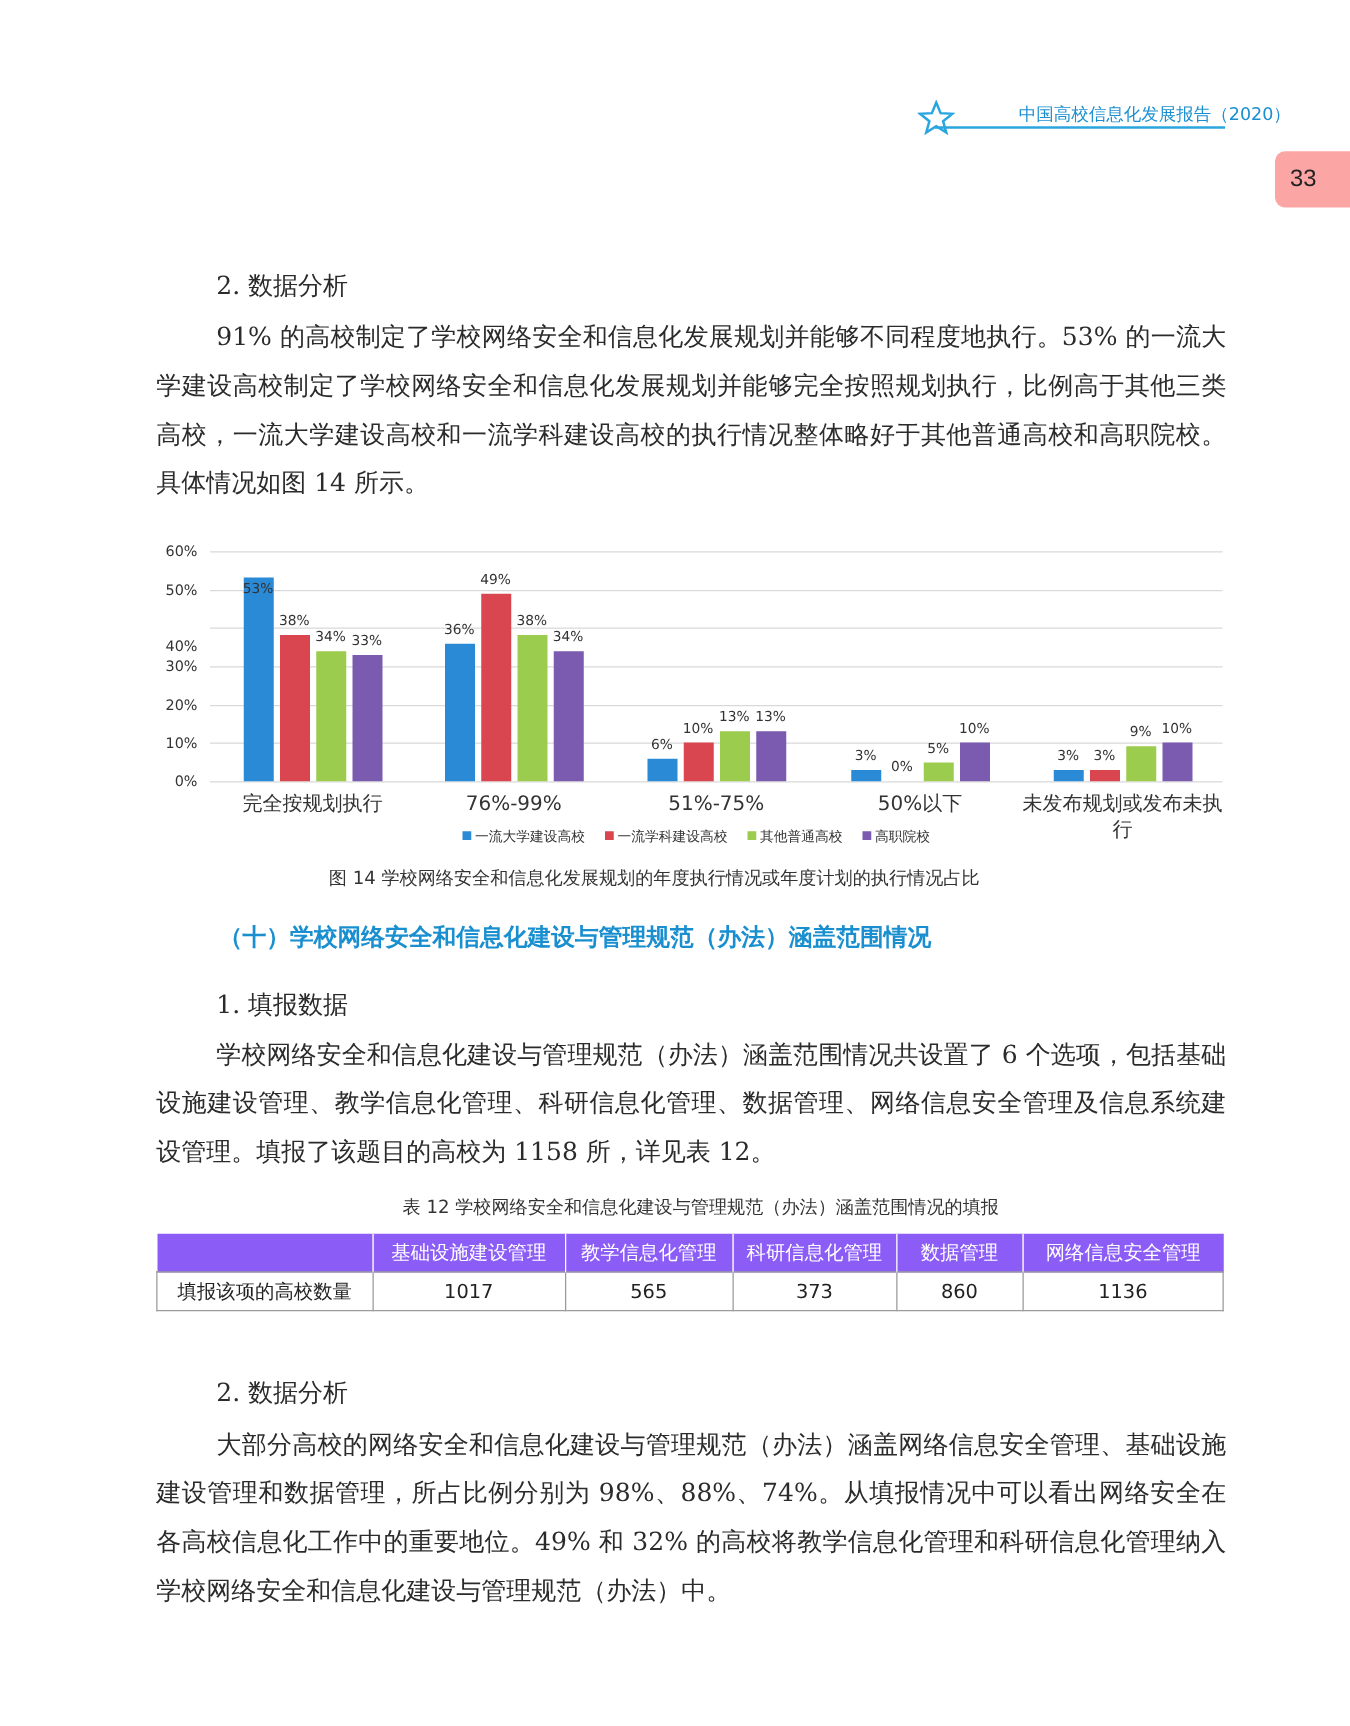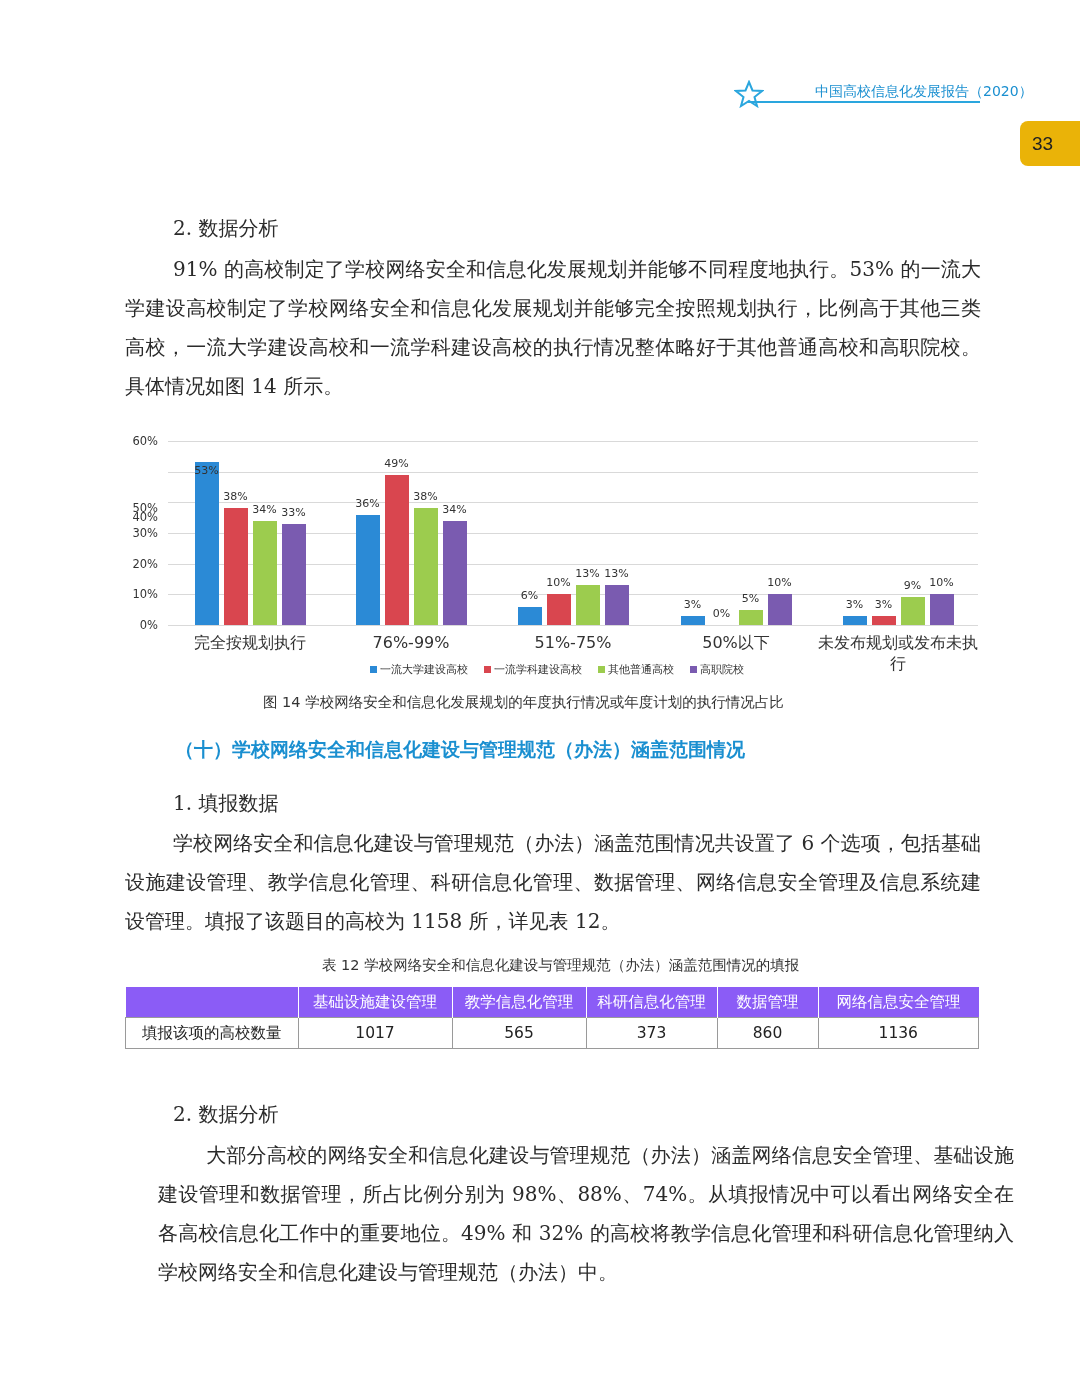--- a/index.html
+++ b/index.html
@@ -2,21 +2,21 @@
 <html><head>
 <meta charset="utf-8">
 <style>
   html, body { margin:0; padding:0; }
   body { width:1080px; height:1381px; background:#ffffff; position:relative; overflow:hidden;
          font-family:"DejaVu Serif","Liberation Serif",serif; color:#2b2b2b; }
   .abs { position:absolute; }
   .header-title { left:815px; top:83px; font-family:"DejaVu Sans","Liberation Sans",sans-serif; font-size:14px; color:#1a8fd0; white-space:nowrap; letter-spacing:0; }
   .header-line { left:748px; top:101px; width:232px; height:2px; background:#2aa6de; }
   .header-star { left:734px; top:80px; width:30px; height:28px; }
-  .page-num { left:1020px; top:121px; width:60px; height:45px; background:#eab308; border-radius:8px 0 0 8px;
+  .page-num { left:1020px; top:121px; width:60px; height:45px; background:#fca5a5; border-radius:8px 0 0 8px;
               font-family:"Liberation Sans",sans-serif; font-size:19px; color:#222; line-height:45px; text-indent:12px; }
   .p { font-size:20px; line-height:39px; width:856px; left:125px; text-align:justify; color:#2b2b2b; }
   .p .ind { display:inline-block; width:48px; }
   .sub { left:173px; font-size:20px; color:#2b2b2b; }
   .caption { font-family:"DejaVu Sans","Liberation Sans",sans-serif; font-size:14.5px; color:#333; white-space:nowrap; }
   .section-title { left:175px; top:737px; font-family:"DejaVu Sans","Liberation Sans",sans-serif; font-size:19px; font-weight:bold; color:#1a8fd0; white-space:nowrap; }
   
   .chart { left:120px; top:430px; width:870px; height:255px; }
   .ytick { font-family:"DejaVu Sans","Liberation Sans",sans-serif; font-size:11.5px; color:#333; position:absolute; width:38px; text-align:right; }
   .gridline { position:absolute; left:48px; width:810px; height:1px; background:#d9d9d9; }
@@ -50,21 +50,21 @@
     <div class="ytick" style="left: 0px; top: 188px;">0%</div>
     <div class="gridline" style="top: 164.333px;"></div>
     <div class="ytick" style="left: 0px; top: 157.333px;">10%</div>
     <div class="gridline" style="top: 133.667px;"></div>
     <div class="ytick" style="left: 0px; top: 126.667px;">20%</div>
     <div class="gridline" style="top: 103px;"></div>
     <div class="ytick" style="left: 0px; top: 96px;">30%</div>
     <div class="gridline" style="top: 72.3333px;"></div>
     <div class="ytick" style="left: 0px; top: 80px;">40%</div>
     <div class="gridline" style="top: 41.6667px;"></div>
-    <div class="ytick" style="left: 0px; top: 34.6667px; margin-top: 36px;">50%</div>
+    <div class="ytick" style="left: 0px; top: 34.6667px;">50%</div>
     <div class="gridline" style="top: 11px;"></div>
     <div class="ytick" style="left: 0px; top: 4px;">60%</div>
     <div class="bar" style="left: 74.5px; top: 32.4667px; height: 162.533px; background: rgb(43, 138, 214);"></div>
     <div class="blabel" style="left: 66.5px; top: 14.4667px; margin-top: 20px;">53%</div>
     <div class="bar" style="left: 103.5px; top: 78.4667px; height: 116.533px; background: rgb(217, 70, 79);"></div>
     <div class="blabel" style="left: 95.5px; top: 60.4667px;">38%</div>
     <div class="bar" style="left: 132.5px; top: 90.7333px; height: 104.267px; background: rgb(156, 204, 78);"></div>
     <div class="blabel" style="left: 124.5px; top: 72.7333px;">34%</div>
     <div class="bar" style="left: 161.5px; top: 93.8px; height: 101.2px; background: rgb(122, 91, 176);"></div>
     <div class="blabel" style="left: 153.5px; top: 75.8px;">33%</div>
@@ -137,13 +137,13 @@
       <td>1017</td>
       <td>565</td>
       <td>373</td>
       <td>860</td>
       <td>1136</td>
     </tr>
   </tbody>
 </table>
 
 <div class="abs sub" style="top:1101px;">2. 数据分析</div>
-<div class="abs p" style="top:1136px;margin-left:33px;"><span class="ind"></span><span>大部分高校的网络安全和信息化建设与管理规范（办法）涵盖网络信息安全管理、基础设施建设管理和数据管理，所占比例分别为 98%、88%、74%。从填报情况中可以看出网络安全在各高校信息化工作中的重要地位。49% 和 32% 的高校将教学信息化管理和科研信息化管理纳入学校网络安全和信息化建设与管理规范（办法）中。</span></div>
+<div class="abs p" style="top:1136px;"><span class="ind"></span><span>大部分高校的网络安全和信息化建设与管理规范（办法）涵盖网络信息安全管理、基础设施建设管理和数据管理，所占比例分别为 98%、88%、74%。从填报情况中可以看出网络安全在各高校信息化工作中的重要地位。49% 和 32% 的高校将教学信息化管理和科研信息化管理纳入学校网络安全和信息化建设与管理规范（办法）中。</span></div>
 
 </body></html>

